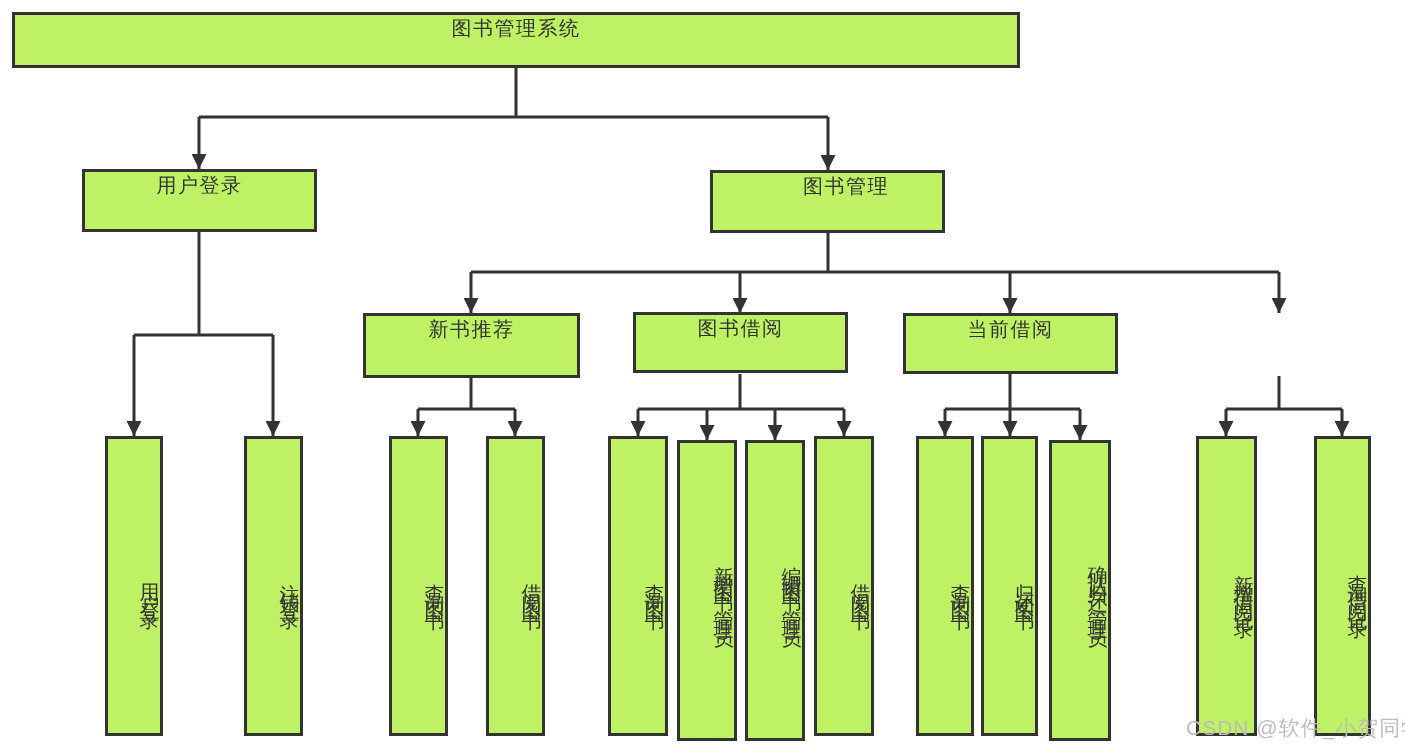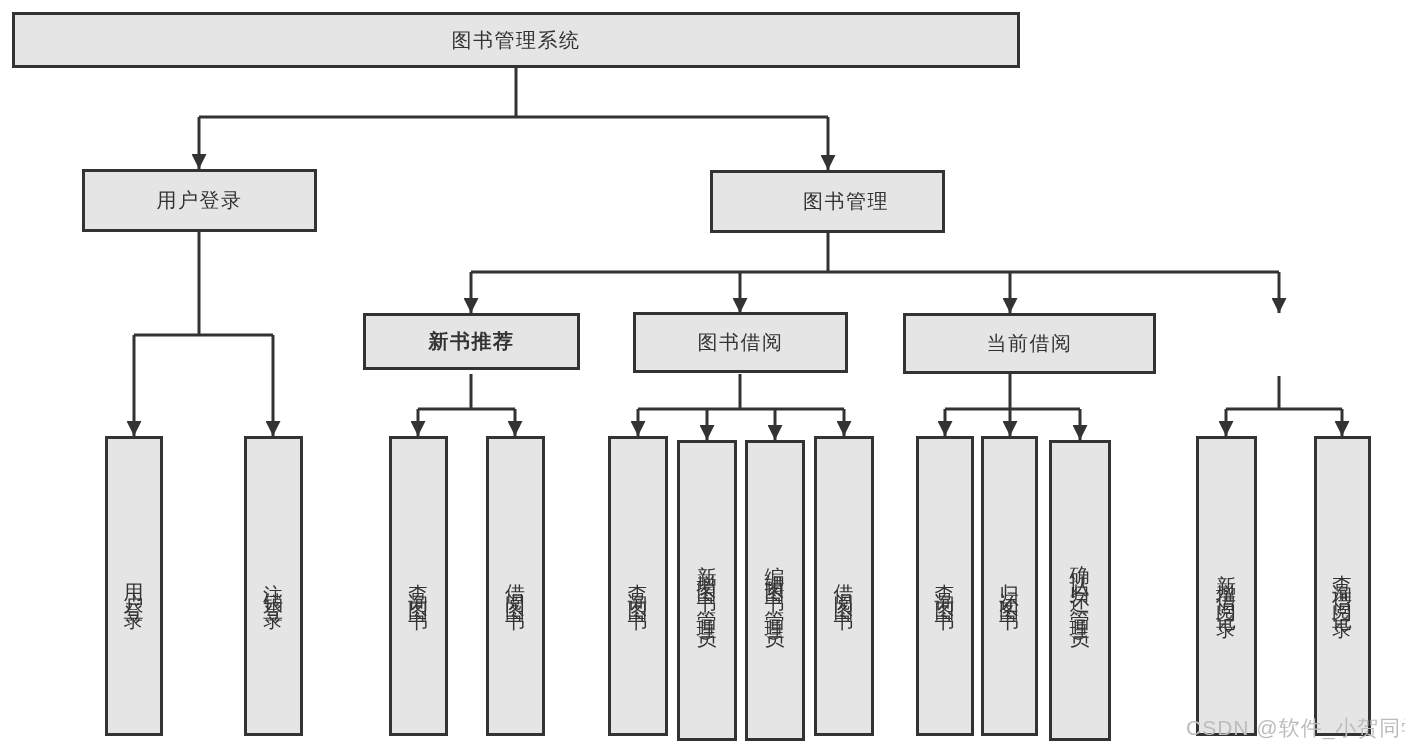--- a/index.html
+++ b/index.html
@@ -10,23 +10,23 @@
     font-family:"Liberation Sans","DejaVu Sans",sans-serif;
     overflow:hidden;
   }
   .wires { position:absolute; left:0; top:0; width:1405px; height:747px; }
   .wire { fill:none; stroke:var(--line,#333333); stroke-width:3px; }
   .arrowfill { fill:var(--line,#333333); stroke:none; }
   .box {
     position:absolute;
     box-sizing:border-box;
     border:3px solid var(--line,#333333);
-    background:#e5e5e5;
+    background:#bef264;
     display:flex;
-    align-items:center;
+    align-items:flex-start;
     justify-content:center;
     color:var(--text,#333333);
   }
   .box.h { font-size:20px; letter-spacing:1.5px; }
   .box.v {
     writing-mode:vertical-rl;
     text-orientation:mixed;
     font-size:20px;
     letter-spacing:9px;
     line-height:1;
@@ -107,29 +107,29 @@
   </div>
 
   <div class="box h" style="left:82px; top:169px; width:235px; height:63px;">
     <span>用户登录</span>
   </div>
 
   <div class="box h" style="left:710px; top:170px; width:235px; height:63px;padding-left:37px;">
     <span>图书管理</span>
   </div>
 
-  <div class="box h" style="left:363px; top:313px; width:217px; height:57px;font-weight:bold;">
+  <div class="box h" style="left:363px; top:313px; width:217px; height:65px;">
     <span>新书推荐</span>
   </div>
 
   <div class="box h" style="left:633px; top:312px; width:215px; height:61px;">
     <span>图书借阅</span>
   </div>
 
-  <div class="box h" style="left:903px; top:313px; width:253px; height:61px;">
+  <div class="box h" style="left:903px; top:313px; width:215px; height:61px;">
     <span>当前借阅</span>
   </div>
 
 
   <div class="box v" style="left:105px; top:436px; width:58px; height:300px;">
     <span>用户登录</span>
   </div>
   <div class="box v" style="left:244px; top:436px; width:59px; height:300px;">
     <span>注销登录</span>
   </div>

